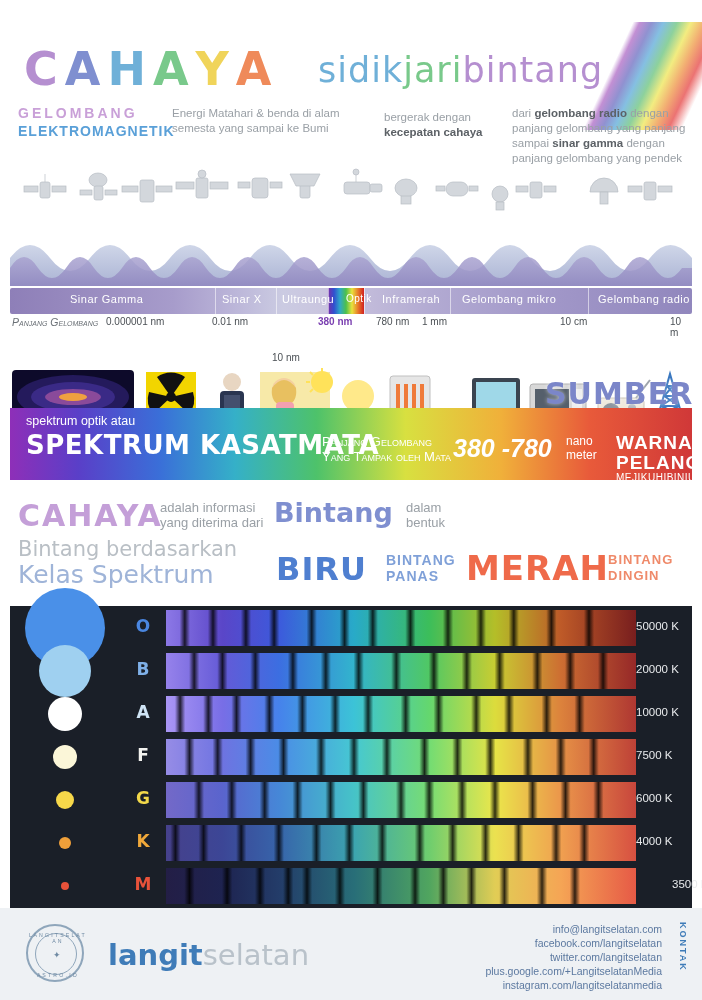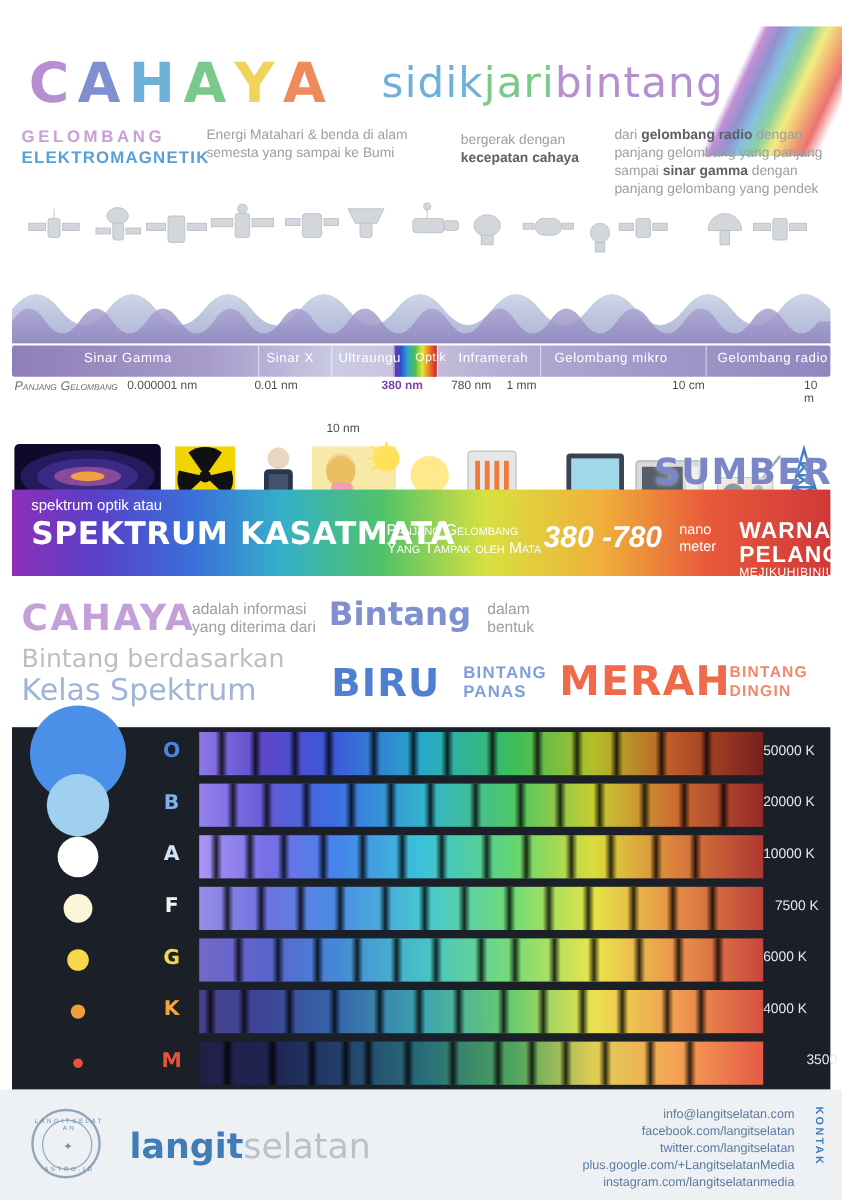--- a/index.html
+++ b/index.html
@@ -448,21 +448,21 @@
           <div style="position: absolute; inset: 0px; background: linear-gradient(90deg, rgba(0, 0, 0, 0) 0.9%, rgba(0, 0, 0, 0.8) 2%, rgba(0, 0, 0, 0) 3.1%, rgba(0, 0, 0, 0) 6.9%, rgba(0, 0, 0, 0.8) 8%, rgba(0, 0, 0, 0) 9.1%, rgba(0, 0, 0, 0) 14.9%, rgba(0, 0, 0, 0.8) 16%, rgba(0, 0, 0, 0) 17.1%, rgba(0, 0, 0, 0) 22.9%, rgba(0, 0, 0, 0.8) 24%, rgba(0, 0, 0, 0) 25.1%, rgba(0, 0, 0, 0) 30.9%, rgba(0, 0, 0, 0.8) 32%, rgba(0, 0, 0, 0) 33.1%, rgba(0, 0, 0, 0) 37.9%, rgba(0, 0, 0, 0.8) 39%, rgba(0, 0, 0, 0) 40.1%, rgba(0, 0, 0, 0) 44.9%, rgba(0, 0, 0, 0.8) 46%, rgba(0, 0, 0, 0) 47.1%, rgba(0, 0, 0, 0) 52.9%, rgba(0, 0, 0, 0.8) 54%, rgba(0, 0, 0, 0) 55.1%, rgba(0, 0, 0, 0) 59.9%, rgba(0, 0, 0, 0.8) 61%, rgba(0, 0, 0, 0) 62.1%, rgba(0, 0, 0, 0) 66.9%, rgba(0, 0, 0, 0.8) 68%, rgba(0, 0, 0, 0) 69.1%, rgba(0, 0, 0, 0) 73.9%, rgba(0, 0, 0, 0.8) 75%, rgba(0, 0, 0, 0) 76.1%, rgba(0, 0, 0, 0) 81.9%, rgba(0, 0, 0, 0.8) 83%, rgba(0, 0, 0, 0) 84.1%, rgba(0, 0, 0, 0) 87.9%, rgba(0, 0, 0, 0.8) 89%, rgba(0, 0, 0, 0) 90.1%);"></div>
         </div>
         <div class="specrow" style="top: 262.429px; height: 36px; background: linear-gradient(90deg, rgb(35, 30, 70), rgb(30, 35, 80) 12%, rgb(35, 60, 105) 24%, rgb(40, 110, 120) 40%, rgb(80, 165, 95) 56%, rgb(225, 205, 85) 70%, rgb(245, 165, 85) 84%, rgb(230, 90, 70));">
           <div style="position: absolute; inset: 0px; background: linear-gradient(90deg, rgba(0, 0, 0, 0) 3.9%, rgba(0, 0, 0, 0.8) 5%, rgba(0, 0, 0, 0) 6.1%, rgba(0, 0, 0, 0) 11.9%, rgba(0, 0, 0, 0.8) 13%, rgba(0, 0, 0, 0) 14.1%, rgba(0, 0, 0, 0) 18.9%, rgba(0, 0, 0, 0.8) 20%, rgba(0, 0, 0, 0) 21.1%, rgba(0, 0, 0, 0) 24.9%, rgba(0, 0, 0, 0.8) 26%, rgba(0, 0, 0, 0) 27.1%, rgba(0, 0, 0, 0) 28.9%, rgba(0, 0, 0, 0.8) 30%, rgba(0, 0, 0, 0) 31.1%, rgba(0, 0, 0, 0) 35.9%, rgba(0, 0, 0, 0.8) 37%, rgba(0, 0, 0, 0) 38.1%, rgba(0, 0, 0, 0) 43.9%, rgba(0, 0, 0, 0.8) 45%, rgba(0, 0, 0, 0) 46.1%, rgba(0, 0, 0, 0) 51.9%, rgba(0, 0, 0, 0.8) 53%, rgba(0, 0, 0, 0) 54.1%, rgba(0, 0, 0, 0) 57.9%, rgba(0, 0, 0, 0.8) 59%, rgba(0, 0, 0, 0) 60.1%, rgba(0, 0, 0, 0) 63.9%, rgba(0, 0, 0, 0.8) 65%, rgba(0, 0, 0, 0) 66.1%, rgba(0, 0, 0, 0) 70.9%, rgba(0, 0, 0, 0.8) 72%, rgba(0, 0, 0, 0) 73.1%, rgba(0, 0, 0, 0) 78.9%, rgba(0, 0, 0, 0.8) 80%, rgba(0, 0, 0, 0) 81.1%, rgba(0, 0, 0, 0) 85.9%, rgba(0, 0, 0, 0.8) 87%, rgba(0, 0, 0, 0) 88.1%);"></div>
         </div>
       </div>
     <div class="tempcol" id="tempcol">
         <div class="temp" style="top: 13.5714px;">50000 K</div>
         <div class="temp" style="top: 56.7143px;">20000 K</div>
         <div class="temp" style="top: 99.8571px;">10000 K</div>
-        <div class="temp" style="top: 143px; text-align: center;">7500 K</div>
+        <div class="temp" style="top: 143px;">7500 K</div>
         <div class="temp" style="top: 186.143px;">6000 K</div>
         <div class="temp" style="top: 229.286px;">4000 K</div>
         <div class="temp" style="top: 272.429px; margin-left: 36px;">3500 K</div>
       </div>
   </div>
 
   <div class="footer">
     <div class="logo-circ">
       <div class="inner"></div>
       <div class="logo-top">L A N G I T S E L A T A N</div>

